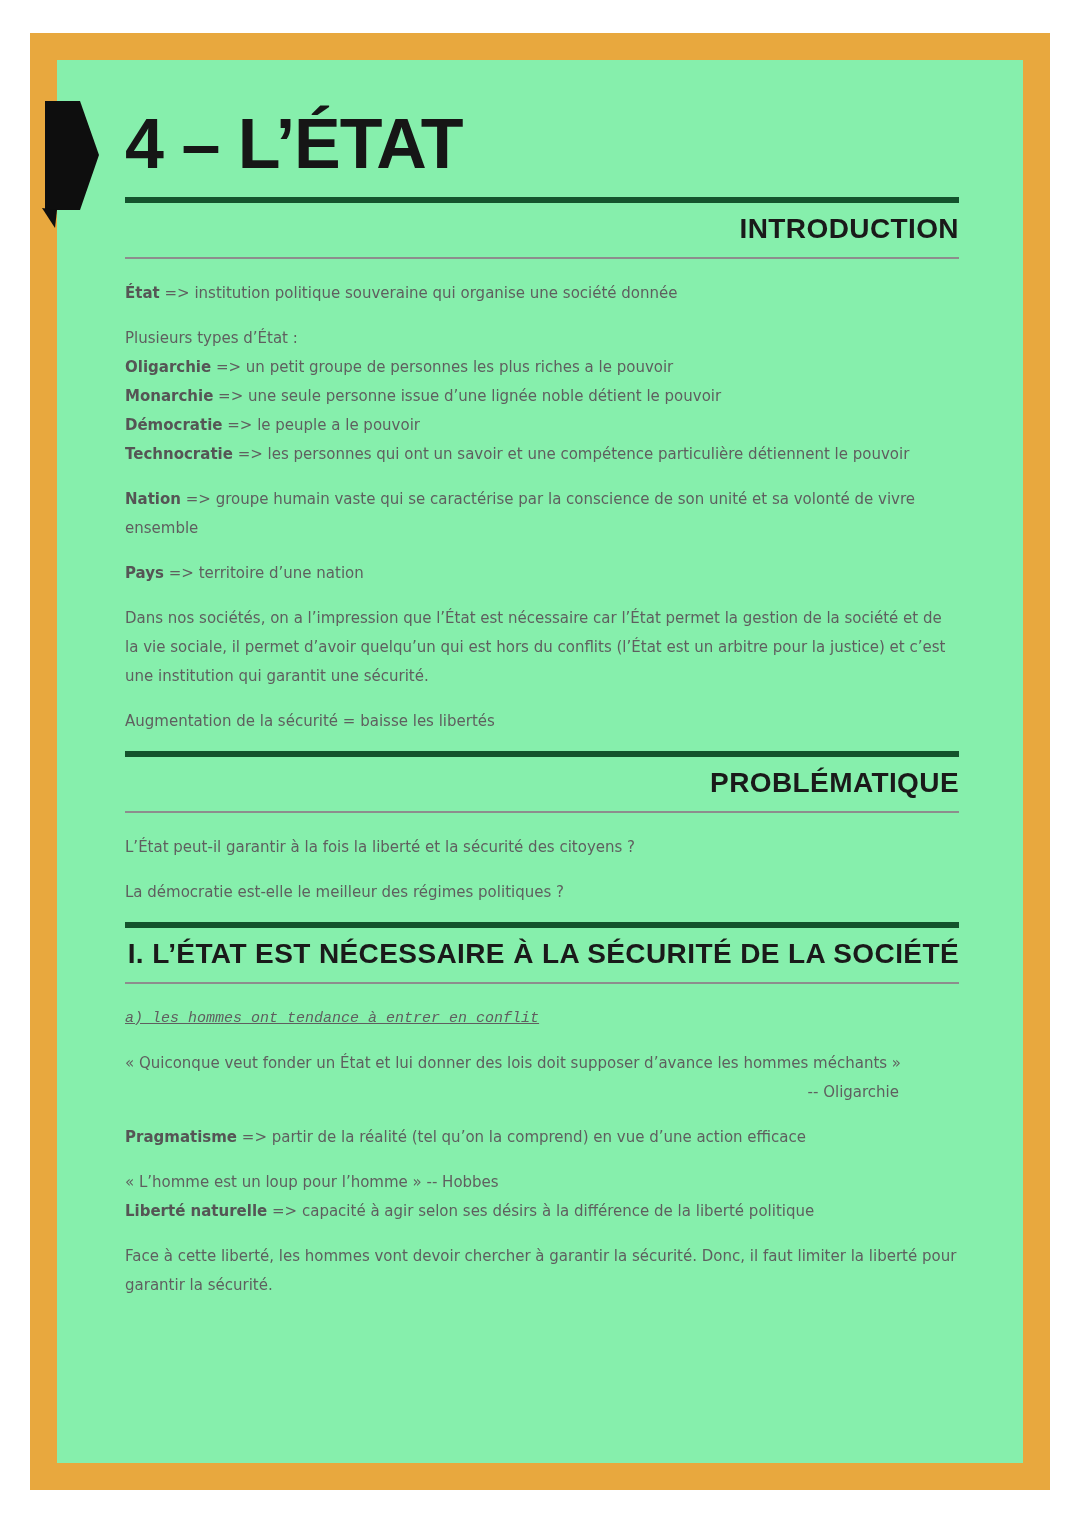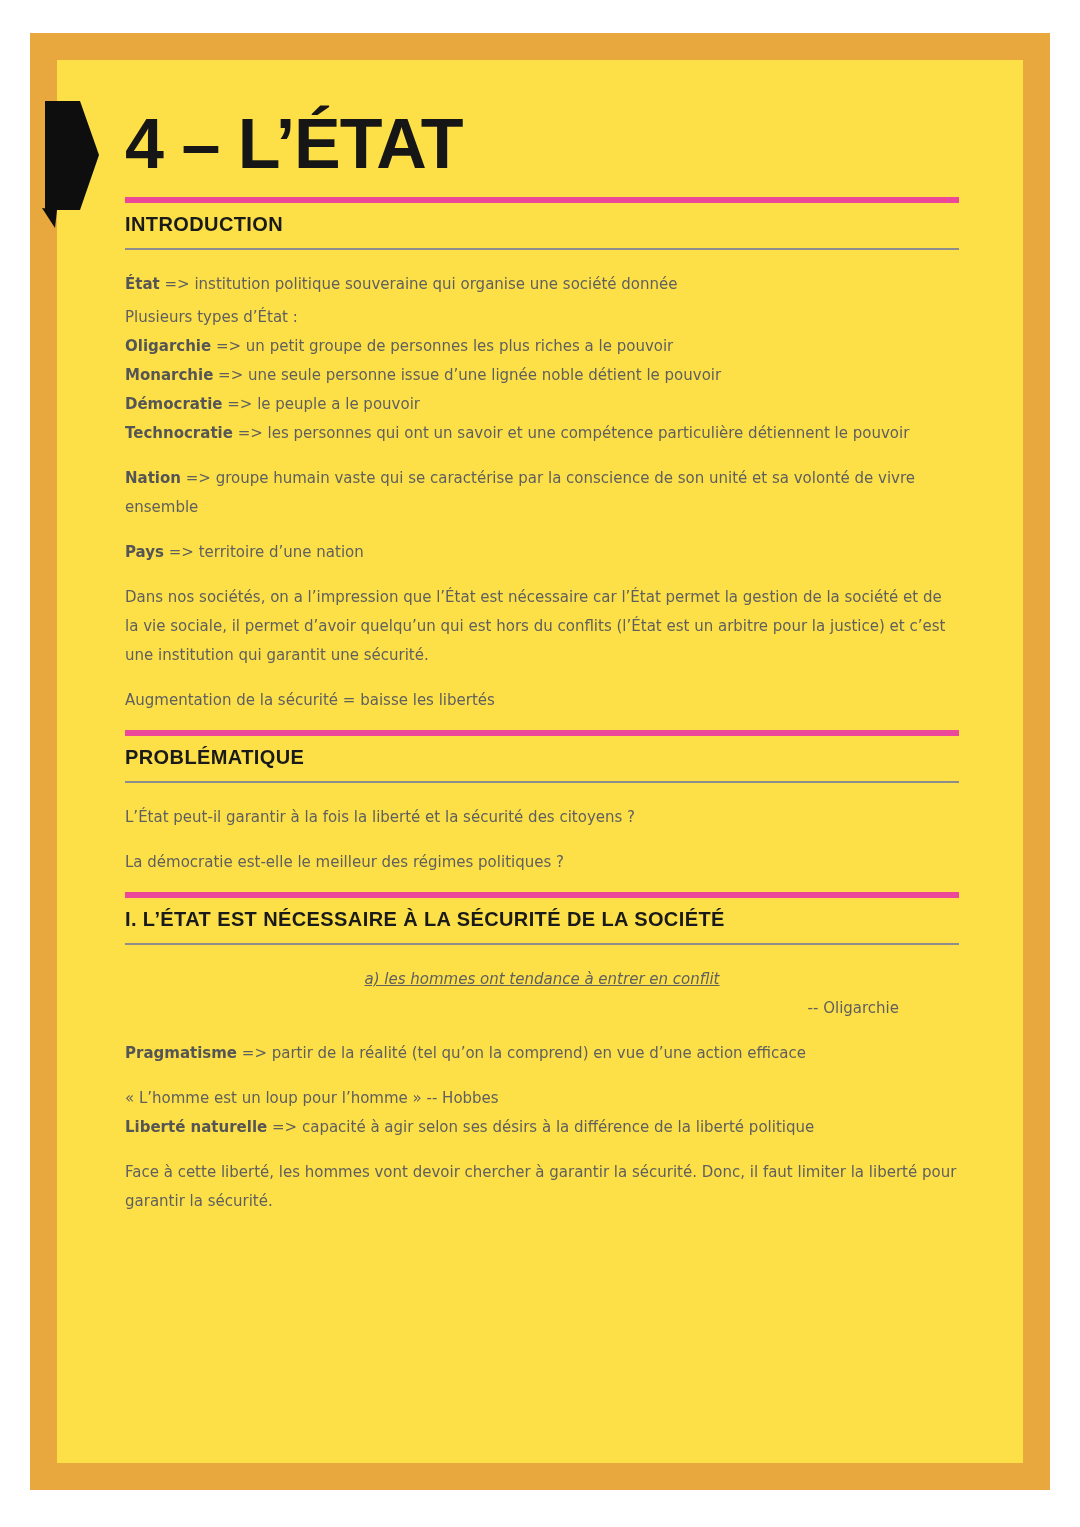--- a/index.html
+++ b/index.html
@@ -21,21 +21,21 @@
     width: 1020px;
     height: 1457px;
     background: #E8A83E;
   }
   .page {
     position: absolute;
     left: 27px;
     top: 27px;
     right: 27px;
     bottom: 27px;
-    background: #fde047;
+    background: #86efac;
   }
   .bookmark {
     position: absolute;
     left: 40px;
     top: 96px;
     z-index: 5;
   }
   .content {
     position: absolute;
     left: 68px;
@@ -47,60 +47,61 @@
     font-weight: bold;
     font-size: 70px;
     line-height: 1.05;
     letter-spacing: -1px;
     color: #161616;
     margin: 48px 0 0 0;
   }
   h2.sec {
     font-family: "Liberation Sans", sans-serif;
     font-weight: bold;
-    font-size: 20px;
+    font-size: 28px;
     letter-spacing: 0.4px;
     color: #1a1a1a;
-    text-align: left;
-    border-top: 6px solid #ec4899;
+    text-align: right;
+    border-top: 6px solid #14532d;
     border-bottom: 2px solid #8d8d8d;
     padding: 10px 0 12px 0;
     margin: 15px 0 0 0;
   }
   .content p {
     font-size: 15px;
     line-height: 29px;
     color: #5f5f5f;
     margin: 16px 0 0 0;
   }
   .content p.first {
     margin-top: 20px;
   }
   .content p strong {
     font-weight: bold;
     color: #555555;
   }
   .block {
-    margin-top: 4px;
+    margin-top: 16px;
   }
   .block p {
     margin: 0;
   }
   .nowrap { white-space: nowrap; }
   .maxw   { max-width: 805px; }
   p.quote-author {
     margin-top: 0;
     text-align: right;
     padding-right: 60px;
   }
   p.subhead {
     margin-top: 20px;
-    text-align: center;
+    text-align: left;
     font-style: italic;
     text-decoration: underline;
+    font-family: Liberation Mono, monospace;
   }
 </style>
 </head>
 <body>
 
 <div class="frame">
   <div class="page">
     <div class="content">
 
       <h1 class="title">4 – L’ÉTAT</h1>
@@ -131,20 +132,21 @@
         <h2 class="sec">PROBLÉMATIQUE</h2>
         <p class="first nowrap">L’État peut-il garantir à la fois la liberté et la sécurité des citoyens ?</p>
         <p class="nowrap">La démocratie est-elle le meilleur des régimes politiques ?</p>
       </section>
 
       <section>
         <h2 class="sec">I. L’ÉTAT EST NÉCESSAIRE À LA SÉCURITÉ DE LA SOCIÉTÉ</h2>
 
         <p class="subhead">a) les hommes ont tendance à entrer en conflit</p>
 
+        <p class="nowrap">« Quiconque veut fonder un État et lui donner des lois doit supposer d’avance les hommes méchants »</p>
         <p class="quote-author">-- Oligarchie</p>
 
         <p class="nowrap"><strong>Pragmatisme</strong><span> =&gt; partir de la réalité (tel qu’on la comprend) en vue d’une action efficace</span></p>
 
         <div class="block" style="margin-top:16px;">
           <p class="nowrap">« L’homme est un loup pour l’homme » -- Hobbes</p>
           <p class="nowrap"><strong>Liberté naturelle</strong><span> =&gt; capacité à agir selon ses désirs à la différence de la liberté politique</span></p>
         </div>
 
         <p>Face à cette liberté, les hommes vont devoir chercher à garantir la sécurité. Donc, il faut limiter la liberté pour garantir la sécurité.</p>

